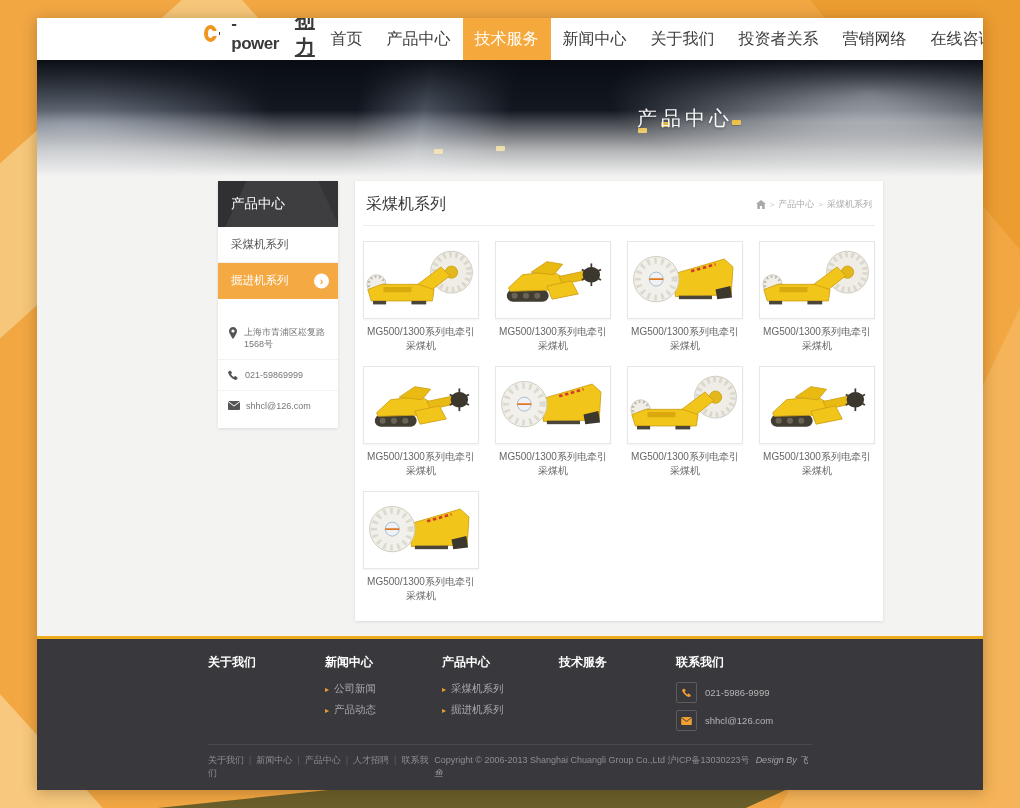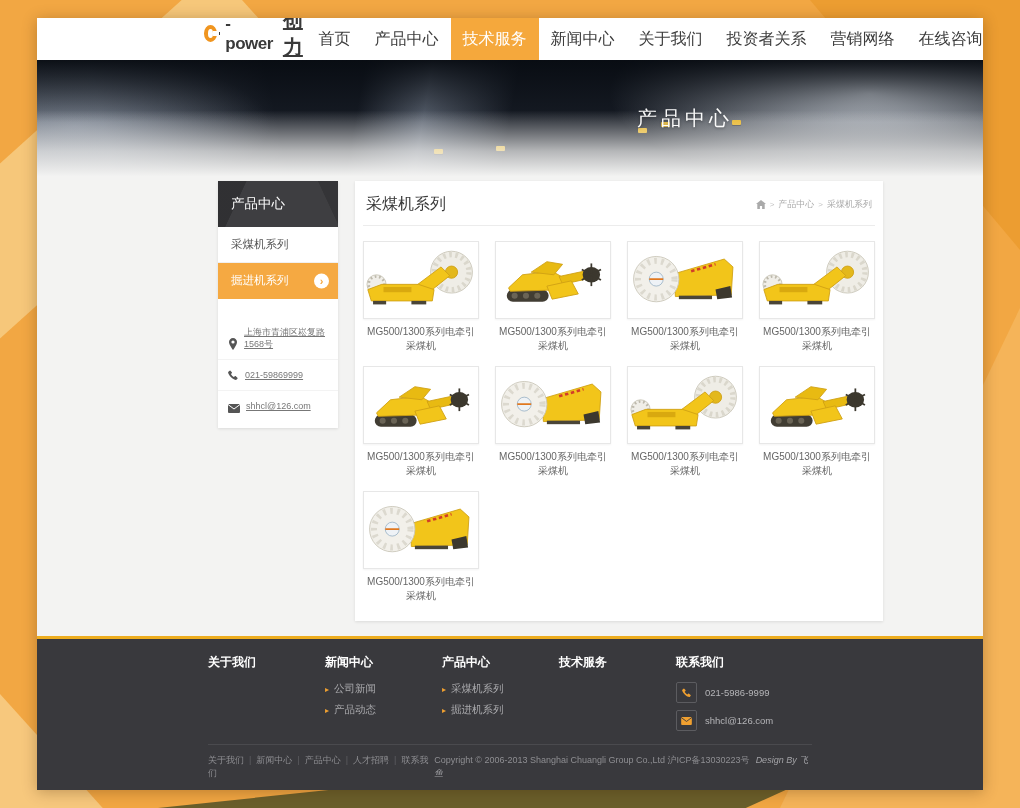--- a/index.html
+++ b/index.html
@@ -13,21 +13,21 @@
   .deco-tr { right:0; top:0; width:210px; height:250px; background:#EC9D31; clip-path:polygon(0 0,100% 0,100% 100%); }
   .deco-br { right:0; bottom:0; width:240px; height:500px; background:#F5B459; clip-path:polygon(100% 0,100% 100%,0 100%); }
   .deco-dark-band { left:158px; top:788px; width:632px; height:20px; background:#6A5F2B; clip-path:polygon(30% 0,100% 0,93% 100%,0 100%); }
 
   .page { position:absolute; left:37px; top:18px; width:946px; height:772px; background:#fff; box-shadow:0 2px 14px rgba(60,30,0,.3); display:flex; flex-direction:column; overflow:hidden; }
 
   
   .site-header { height:42px; background:#fff; flex:0 0 auto; display:flex; justify-content:center; }
   .header-inner { width:612px; display:flex; align-items:stretch; justify-content:space-between; }
   .logo { display:flex; flex-direction:column; justify-content:center; cursor:pointer; }
-  .logo-row { display:flex; align-items:center; gap:8px; }
+  .logo-row { display:flex; align-items:center; gap:14px; }
   .logo-mark { position:relative; width:17px; height:17px; border:4px solid #F0951F; border-radius:50%; }
   .logo-mark::after { content:""; position:absolute; right:-6px; top:2px; width:6px; height:5px; background:#fff; }
   .logo-mark::before { content:""; position:absolute; right:-7px; top:3px; width:4px; height:3px; background:#3A3A3A; }
   .logo-text { font-size:17px; font-weight:bold; color:#3A3A3A; letter-spacing:-.5px; }
   .logo-cn { font-size:20px; font-weight:bold; color:#3A3A3A; margin-left:2px;text-decoration:underline; }
   .logo-tag { font-size:7.5px; color:#9a9a9a; text-align:right; margin-top:1px; }
   .nav { display:flex; align-items:stretch; list-style:none; }
   .nav-item { font-size:16px; color:#3C3C3C; padding:0 12px; display:flex; align-items:center; cursor:pointer; white-space:nowrap; }
   .nav-item.active { background:#F5A83C; color:#fff; }
   .search-btn { width:26px; height:26px; border:2px solid #F0A030; border-radius:50%; align-self:center; margin-left:10px; display:flex; align-items:center; justify-content:center; cursor:pointer; flex:0 0 auto; }
@@ -52,21 +52,21 @@
 
   .side-box { width:120px; flex:0 0 auto; background:#fff; box-shadow:0 1px 3px rgba(0,0,0,.1); }
   .side-head { height:46px; line-height:46px; padding-left:13px; color:#fff; font-size:13.5px;
     background: linear-gradient(115deg, rgba(0,0,0,.22) 20%, rgba(0,0,0,0) 20.5%),
                 linear-gradient(245deg, rgba(0,0,0,.16) 14%, rgba(0,0,0,0) 14.5%),
                 #3E3E41; }
   .side-item { position:relative; font-size:11.5px; color:#555; padding:10px 13px; border-bottom:1px solid #F0F0F0; cursor:pointer; }
   .side-item.active { background:#F5A942; color:#fff; border-color:#F5A942; }
   .side-arrow { position:absolute; right:9px; top:50%; transform:translateY(-50%); width:15px; height:15px; background:#fff; color:#F5A942; border-radius:50%; font-size:11px; line-height:14px; text-align:center; font-weight:bold; }
   .side-contact { margin-top:18px; padding-bottom:6px; }
-  .side-contact-item { display:flex; align-items:flex-end; gap:6px; padding:9px 10px; border-bottom:1px solid #F3F3F3; font-size:9px; color:#777; line-height:1.35;text-decoration:underline; }
+  .side-contact-item { display:flex; align-items:flex-start; gap:6px; padding:9px 10px; border-bottom:1px solid #F3F3F3; font-size:9px; color:#777; line-height:1.35; }
   .side-contact-item:last-child { border-bottom:none; }
   .side-contact-item svg { flex:0 0 auto; margin-top:1px; }
 
   .main-box { flex:1 1 auto; background:#fff; box-shadow:0 1px 3px rgba(0,0,0,.1); padding:0 8px 16px; }
   .main-head { display:flex; justify-content:space-between; align-items:center; padding:13px 3px 10px; border-bottom:1px solid #ECECEC; }
   .main-title { font-size:16px; font-weight:normal; color:#3A3A3A; }
   .breadcrumb { display:flex; align-items:center; gap:4px; font-size:9px; color:#AAA; }
   .breadcrumb .sep { color:#C4C4C4; font-size:8px; }
   .crumb { cursor:pointer; }
   .grid { display:grid; grid-template-columns:repeat(4,1fr); column-gap:16px; row-gap:13px; padding:15px 0 2px; }

